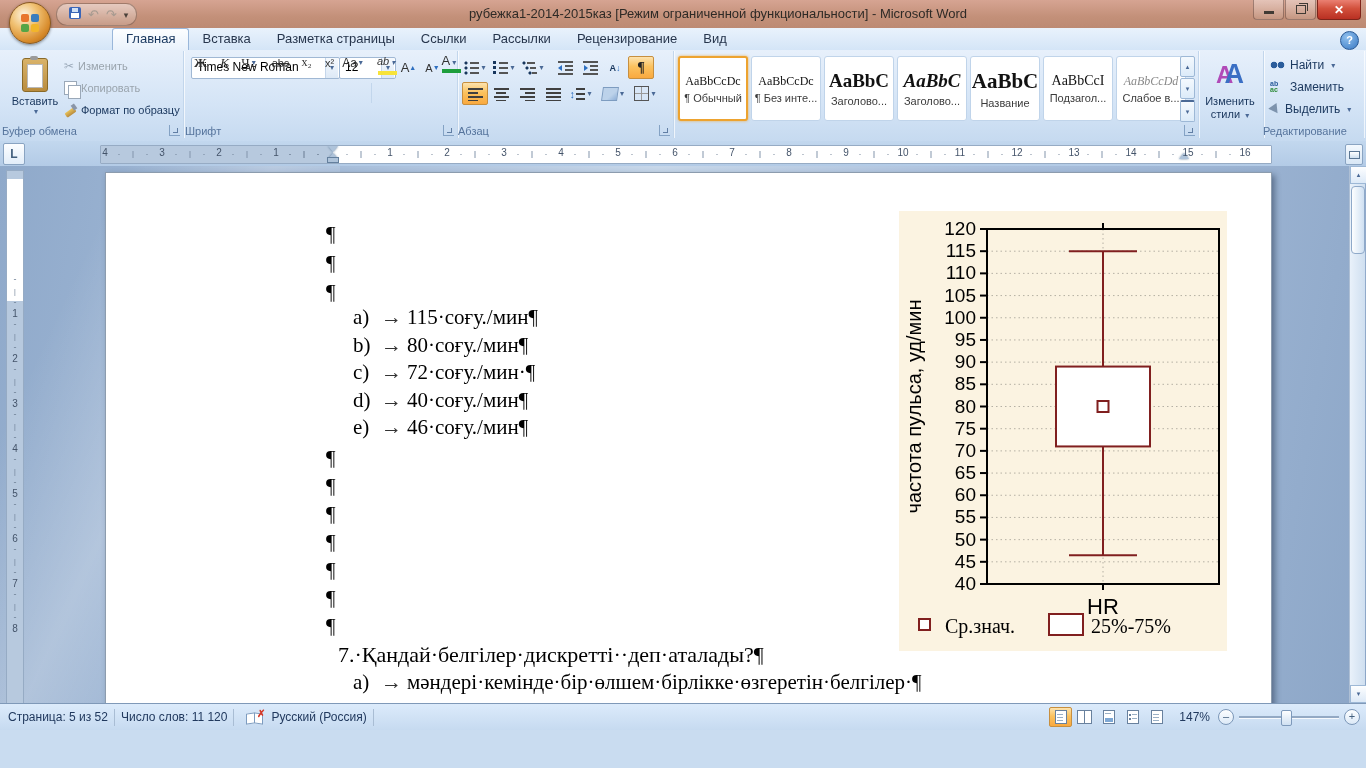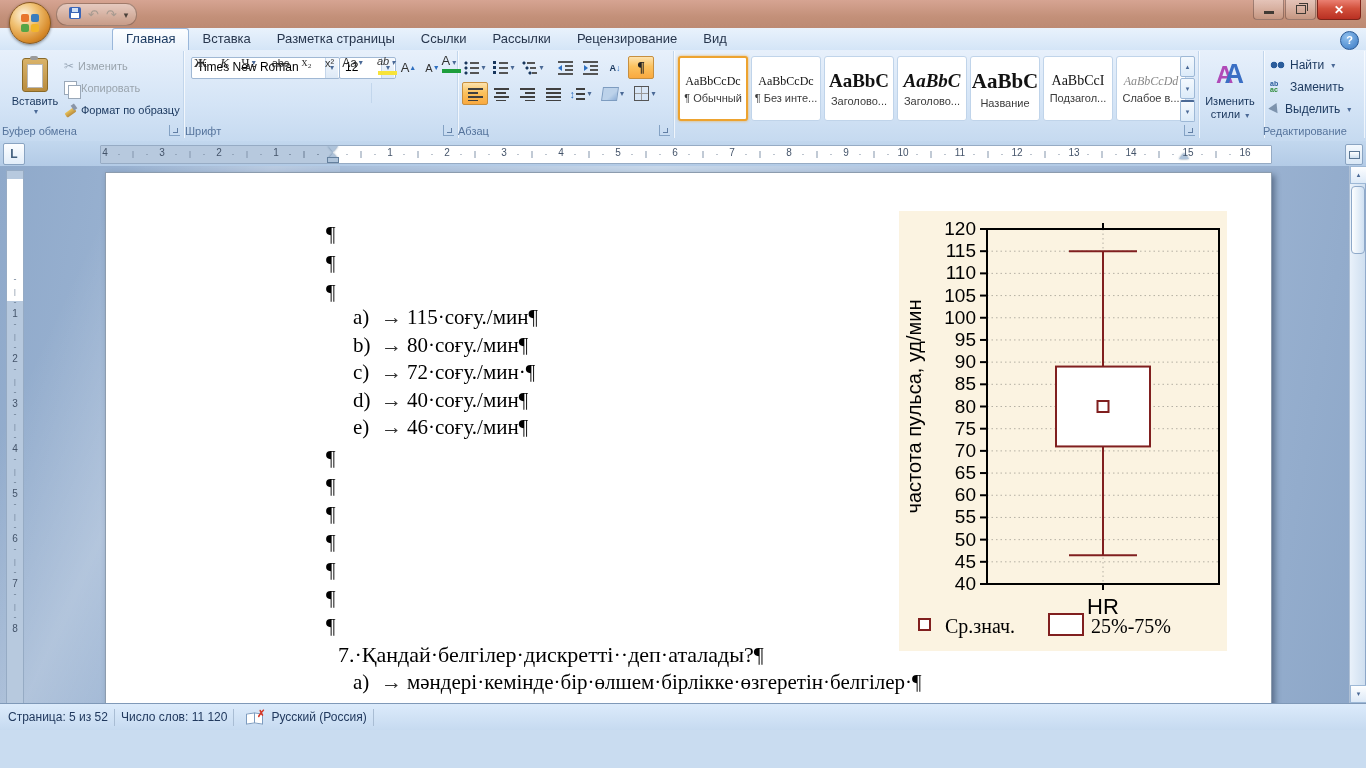--- a/index.html
+++ b/index.html
@@ -300,20 +300,21 @@
           <i></i>
           <i></i>
         </div>
       </div>
     <div id="qat">
       <span class="qbtn"><span class="floppy"></span></span>
       <span class="qbtn dis">↶</span>
       <span class="qbtn dis">↷</span>
       <span class="qbtn qcaret">▾</span>
     </div>
+    <div id="title-text">рубежка1-2014-2015каз [Режим ограниченной функциональности] - Microsoft Word</div>
     <div id="winbtns">
       <div class="wbtn">
           <span class="minbar"></span>
         </div>
       <div class="wbtn">
           <span class="rest"></span>
         </div>
       <div class="wbtn close">✕</div>
     </div>
   </div>
@@ -752,20 +753,45 @@
   <div id="statusbar">
     <span id="st-page">Страница: 5 из 52</span>
     <span class="ssep"></span>
     <span>Число слов: 11 120</span>
     <span class="ssep"></span>
     <span class="bookico">
         <i></i>
       </span>
     <span style="margin-left:8px;">Русский (Россия)</span>
     <span class="ssep"></span>
+    <div id="st-right">
+      <div class="vb sel">
+          <span class="pgico"></span>
+        </div>
+      <div class="vb">
+          <span class="pgico two"></span>
+        </div>
+      <div class="vb">
+          <span class="pgico web"></span>
+        </div>
+      <div class="vb">
+          <span class="pgico outl"></span>
+        </div>
+      <div class="vb">
+          <span class="pgico"></span>
+        </div>
+      <span id="st-zoom">147%</span>
+      <span class="zbtn">–</span>
+      <div id="ztrack">
+        <div class="line"></div>
+          <div class="notch"></div>
+        <div id="zthumb"></div>
+      </div>
+      <span class="zbtn">+</span>
+    </div>
   </div>
 
   <div id="taskbar">
     <div id="walltext">Новинка!</div>
     <div id="tray">
       <span id="tray-expand">▴</span>
       <span class="battery"></span>
       <span id="tray-lang">ҚАЗ</span>
       <div id="tray-clock">
         <div>10:27</div>

